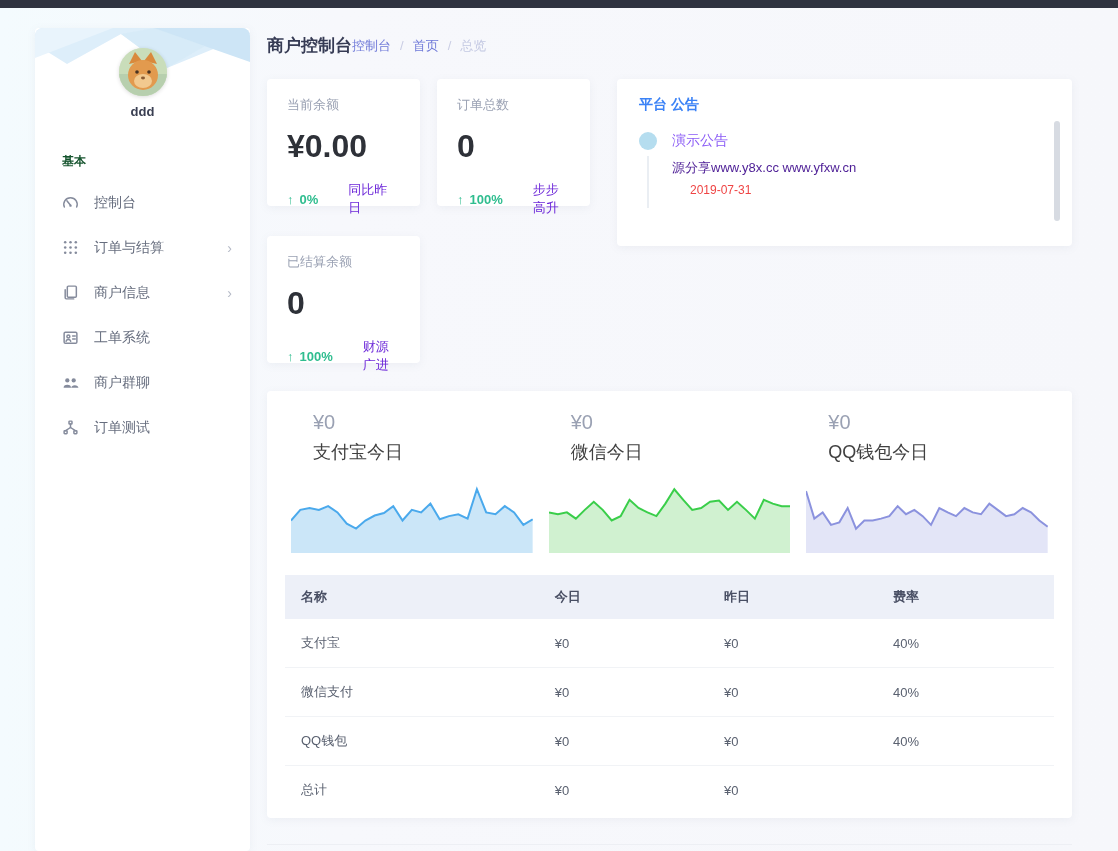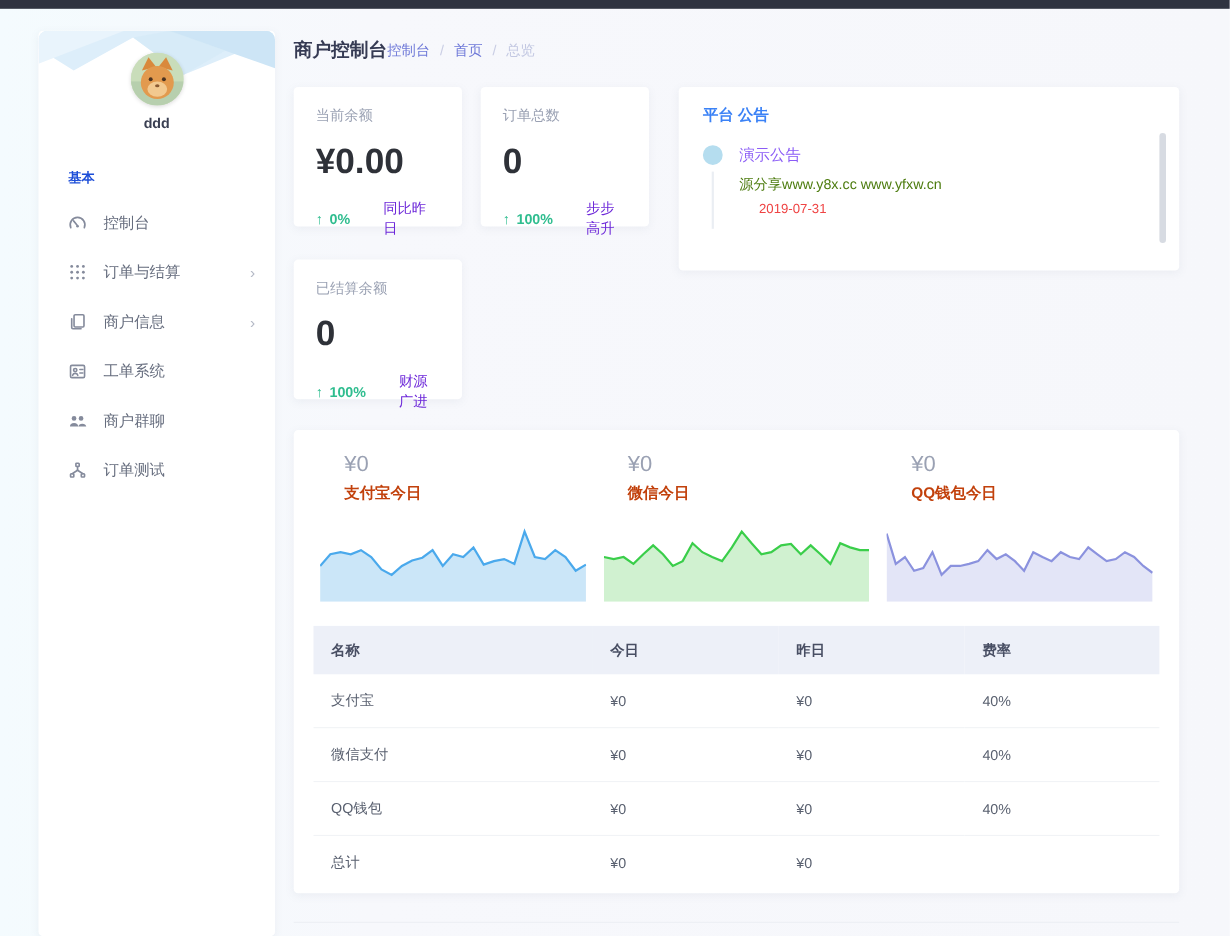--- a/index.html
+++ b/index.html
@@ -17,21 +17,21 @@
     width:215px; margin-top:20px; height:823px; background:#fff;
     border-radius:8px 8px 0 0; box-shadow:0 2px 10px rgba(110,120,150,.07);
     flex:0 0 auto; position:relative;
   }
   .side-hero { height:52px; border-radius:8px 8px 0 0; overflow:hidden; }
   .side-hero svg { display:block; width:100%; height:100%; }
   .avatar-wrap { display:flex; justify-content:center; margin-top:-32px; }
   .avatar { width:48px; height:48px; border-radius:50%; overflow:hidden; box-shadow:0 1px 4px rgba(0,0,0,.15); background:#cfe3c8; }
   .avatar svg { display:block; width:100%; height:100%; }
   .side-username { text-align:center; font-size:13px; font-weight:bold; color:#3a3f52; margin-top:8px; }
-  .side-section { font-size:12px; font-weight:bold; color:#1d4ed8; padding:34px 0 2px 27px; }
+  .side-section { font-size:12px; font-weight:bold; color:#14532d; padding:34px 0 2px 27px; }
   .side-menu { list-style:none; margin-top:8px; }
   .side-item { display:flex; align-items:center; height:45px; padding:0 18px 0 27px; cursor:pointer; color:#666d7e; font-size:14px; }
   .side-item .mi { width:17px; height:17px; margin-right:15px; flex:0 0 auto; display:flex; align-items:center; }
   .side-item .mi svg { width:17px; height:17px; stroke:#858b9c; fill:none; stroke-width:1.4; stroke-linecap:round; stroke-linejoin:round; }
   .side-item .mi svg .f { fill:#858b9c; stroke:none; }
   .side-item .grow { flex:1; }
   .side-item .chev { color:#b4b9c6; font-size:14px; }
 
   
   .main { flex:1; margin-top:20px; min-width:0; }
@@ -52,29 +52,29 @@
   .stat-pct { color:#2fbd8f; font-weight:bold; }
   .stat-note { color:#6d28d9; margin-left:24px; }
 
   .notice-card { grid-column:3; grid-row:1 / span 2; height:167px; margin-left:10px; padding:17px 22px; position:relative; align-self:start; }
   .notice-title { font-size:14px; font-weight:bold; color:#3b82f6; }
   .notice-item { display:flex; margin-top:18px; }
   .notice-rail { width:18px; margin-right:15px; position:relative; flex:0 0 auto; }
   .notice-dot { width:18px; height:18px; border-radius:50%; background:#b5ddef; }
   .notice-line { position:absolute; left:8px; top:24px; width:2px; height:52px; background:#eaeef3; }
   .notice-head { font-size:14px; font-weight:normal; color:#8b5cf6; cursor:pointer; }
-  .notice-text { font-size:13px; color:#4d7c0f; margin-top:9px; }
+  .notice-text { font-size:13px; color:#4c1d95; margin-top:9px; }
   .notice-date { font-size:12px; color:#ef4444; margin-top:6px;margin-left:18px; }
   .notice-scrollbar { position:absolute; right:12px; top:42px; width:6px; height:100px; border-radius:3px; background:#d7dbe2; cursor:pointer; }
 
   .big-card { margin-top:28px; padding:20px 18px 4px; }
   .charts-row { display:grid; grid-template-columns:1fr 1fr 1fr; gap:16px; padding:0 6px; }
   .chart-col { }
   .chart-amount { font-size:20px; color:#9aa1b3; padding-left:22px; }
-  .chart-label { font-size:14px; color:#c2410c; padding-left:22px; margin-top:6px;font-weight:bold; }
+  .chart-label { font-size:18px; color:#404040; padding-left:22px; margin-top:6px; }
   .spark { width:100%; height:75px; margin-top:14px; display:block; }
   .spark polyline { fill:none; stroke-width:2; vector-effect:non-scaling-stroke; }
 
   table.rates { width:100%; border-collapse:collapse; margin-top:22px; font-size:13px; }
   table.rates th { background:#edf0f8; text-align:left; font-weight:bold; color:#484e63; padding:13px 16px; }
   table.rates td { padding:15px 16px; color:#5a6170; border-bottom:1px solid #f1f3f6; }
   table.rates tr:last-child td { border-bottom:none; }
   .col-name { width:33%; } .col-today { width:22%; } .col-yest { width:22%; } .col-rate { width:23%; }
 
   .footer { margin-top:26px; border-top:1px solid #edeff4; padding:15px 2px 0; display:flex; justify-content:space-between; font-size:13px; color:#a8aebc; }

